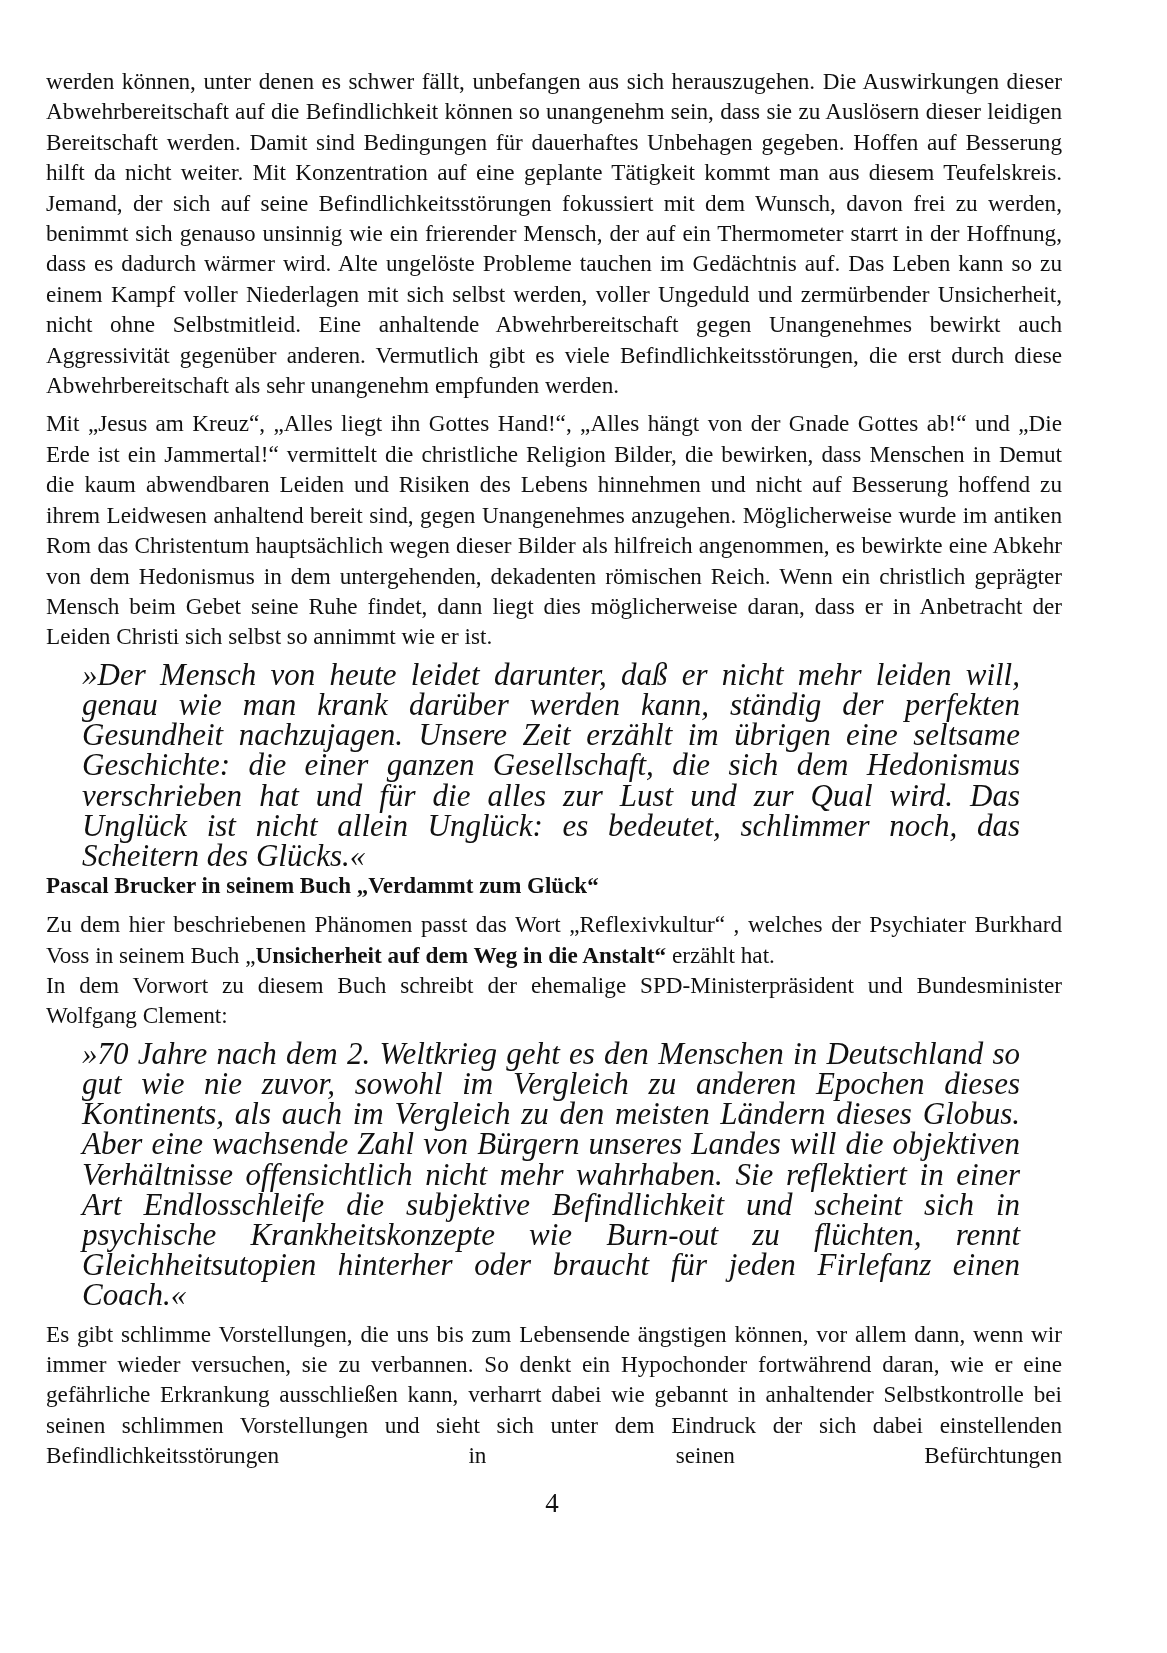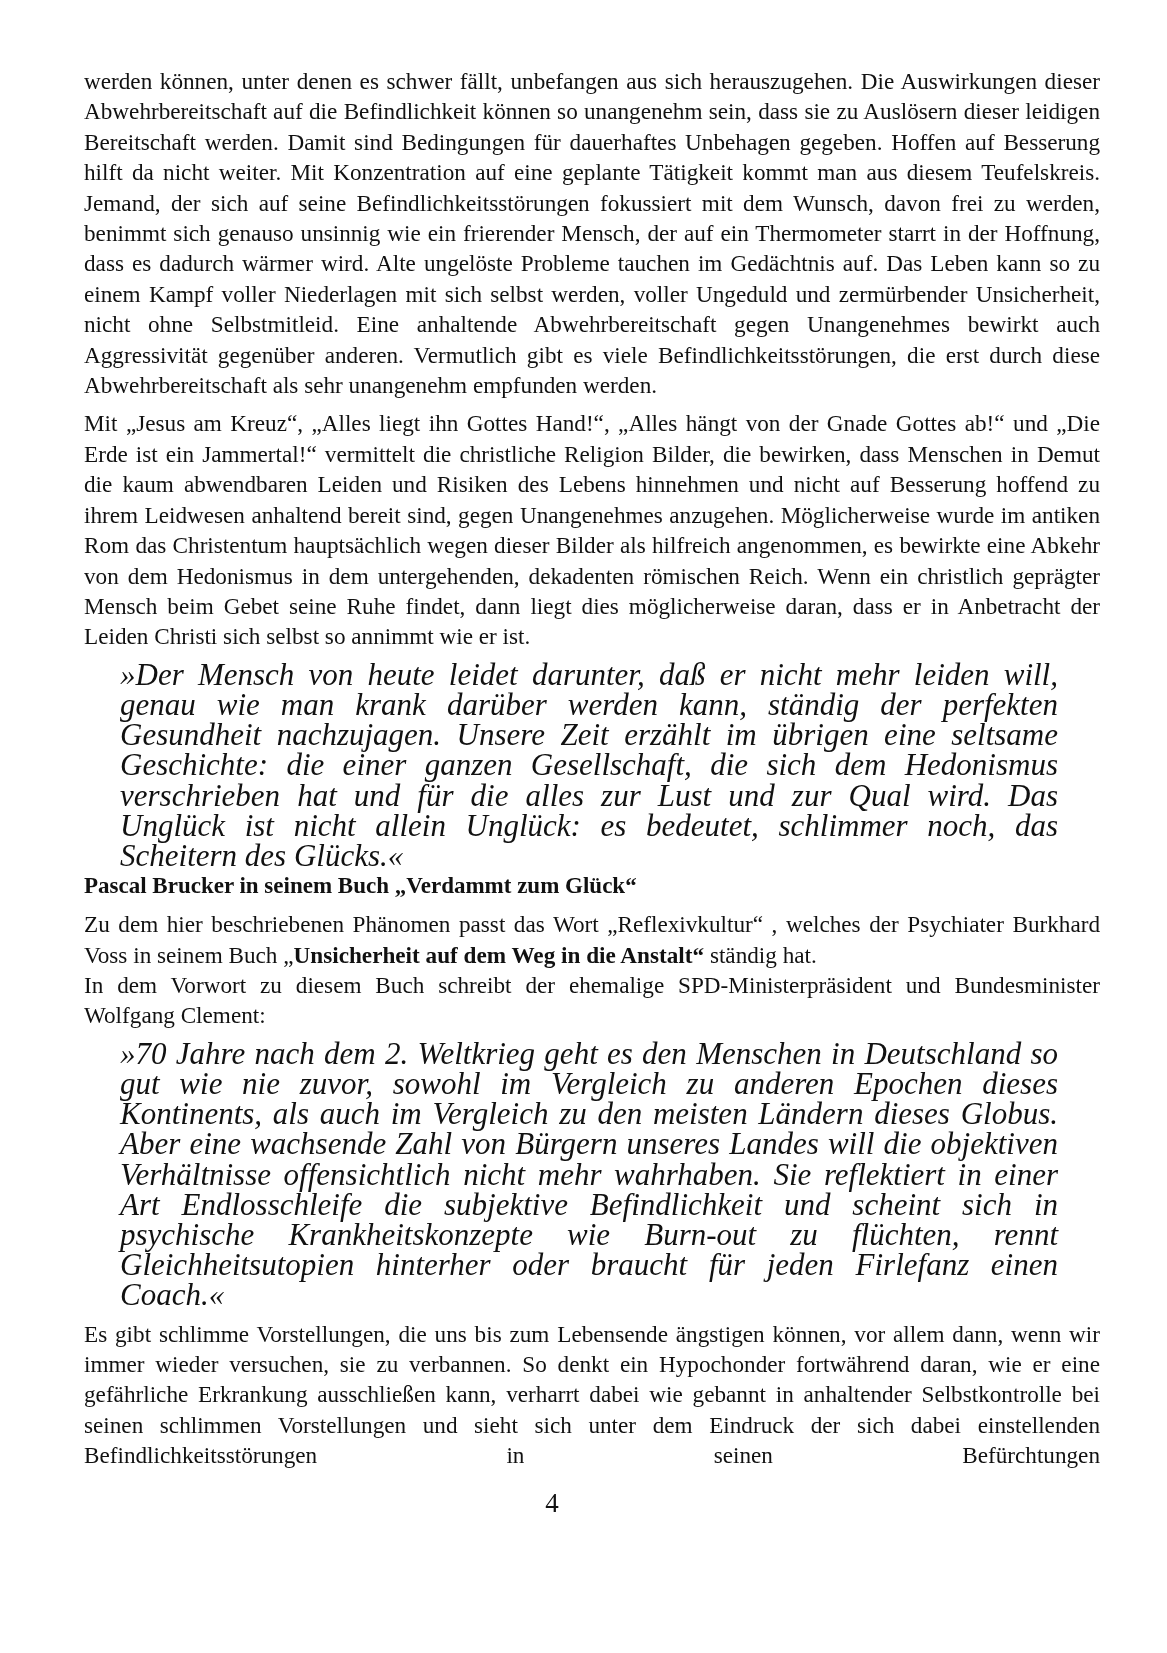--- a/index.html
+++ b/index.html
@@ -3,21 +3,21 @@
 <meta charset="utf-8">
 <style>
   html, body { margin: 0; padding: 0; background: #ffffff; }
   body {
     width: 1167px; height: 1653px; position: relative; overflow: hidden;
     font-family: "Liberation Serif", "DejaVu Serif", serif;
     color: #111111;
   }
   .page {
     position: absolute; left: 46px; top: 66px; width: 1016px;
-    font-size: 23.2px; line-height: 30.4px; margin-left: 38px;
+    font-size: 23.2px; line-height: 30.4px;
   }
   p { margin: 0; text-align: justify; }
   .gap { margin-top: 8px; }
   .quote {
     margin: 8px 0 0 36px; width: 938px; font-style: italic; font-size: 31px;
     line-height: 30.2px; text-align: justify;
   }
   .attribution {
     text-align: left; font-weight: bold; margin-right: 40px; font-size: 23px;
     line-height: 30px;
@@ -33,21 +33,21 @@
 <body>
 
 <div class="page">
   <p>werden können, unter denen es schwer fällt, unbefangen aus sich herauszugehen. Die Auswirkungen dieser Abwehrbereitschaft auf die Befindlichkeit können so unangenehm sein, dass sie zu Auslösern dieser  leidigen Bereitschaft werden. Damit sind Bedingungen für dauerhaftes Unbehagen gegeben. Hoffen auf Besserung hilft da nicht weiter. Mit Konzentration auf eine geplante Tätigkeit  kommt man  aus diesem Teufelskreis. Jemand, der  sich auf seine Befindlichkeitsstörungen fokussiert mit dem Wunsch, davon frei zu werden, benimmt sich genauso unsinnig wie ein frierender Mensch, der auf ein Thermometer starrt in der Hoffnung, dass es dadurch wärmer wird. Alte ungelöste Probleme tauchen im Gedächtnis auf. Das Leben kann so zu einem Kampf voller Niederlagen mit sich selbst werden, voller Ungeduld und zermürbender Unsicherheit, nicht ohne Selbstmitleid. Eine anhaltende Abwehrbereitschaft gegen Unangenehmes bewirkt auch  Aggressivität gegenüber anderen. Vermutlich gibt es  viele Befindlichkeitsstörungen, die erst durch diese Abwehrbereitschaft als sehr unangenehm empfunden werden.</p>
 
   <p class="gap">Mit „Jesus am Kreuz“, „Alles liegt ihn Gottes Hand!“, „Alles hängt von der Gnade Gottes ab!“ und  „Die Erde ist ein Jammertal!“ vermittelt die christliche Religion Bilder, die bewirken, dass Menschen in Demut die kaum abwendbaren Leiden und Risiken des Lebens hinnehmen und nicht auf Besserung hoffend zu ihrem Leidwesen anhaltend bereit sind, gegen Unangenehmes anzugehen. Möglicherweise wurde im antiken Rom das Christentum hauptsächlich wegen dieser Bilder als hilfreich angenommen, es bewirkte eine Abkehr von dem Hedonismus in dem untergehenden, dekadenten  römischen Reich. Wenn ein christlich geprägter Mensch beim Gebet seine Ruhe findet, dann liegt dies möglicherweise daran, dass er in Anbetracht der Leiden Christi  sich selbst so annimmt wie er ist.</p>
 
   <p class="quote">»Der Mensch von heute leidet darunter, daß er nicht mehr leiden will, genau wie man krank darüber werden kann, ständig der perfekten Gesundheit nachzujagen. Unsere Zeit erzählt im übrigen eine seltsame Geschichte: die einer ganzen Gesellschaft, die sich dem Hedonismus verschrieben hat und für die alles zur Lust und zur Qual wird. Das Unglück ist nicht allein Unglück: es bedeutet, schlimmer noch, das Scheitern des Glücks.«</p>
   <p class="attribution">Pascal Brucker in seinem Buch „Verdammt zum Glück“</p>
 
-  <p class="gap"><span>Zu dem hier beschriebenen Phänomen passt das Wort „Reflexivkultur“ , welches der Psychiater Burkhard Voss in seinem Buch „</span><b>Unsicherheit auf dem Weg in die Anstalt“</b><span> ständig hat.</span></p>
+  <p class="gap"><span>Zu dem hier beschriebenen Phänomen passt das Wort „Reflexivkultur“ , welches der Psychiater Burkhard Voss in seinem Buch „</span><b>Unsicherheit auf dem Weg in die Anstalt“</b><span> erzählt hat.</span></p>
 
   <p class="nogap">In dem Vorwort zu diesem Buch schreibt der ehemalige SPD-Ministerpräsident und Bundesminister Wolfgang Clement:</p>
 
   <p class="quote">»70 Jahre nach dem 2. Weltkrieg geht es den Menschen in Deutschland so gut wie nie zuvor, sowohl im Vergleich zu anderen Epochen dieses Kontinents, als auch im Vergleich zu den meisten Ländern dieses Globus. Aber eine wachsende Zahl von Bürgern unseres Landes will die objektiven Verhältnisse offensichtlich nicht mehr wahrhaben. Sie reflektiert in einer Art Endlosschleife die subjektive Befindlichkeit und scheint sich in psychische Krankheitskonzepte wie Burn-out zu flüchten, rennt Gleichheitsutopien hinterher oder braucht für jeden Firlefanz einen Coach.«</p>
 
   <p class="gap" style="text-align-last: justify;">Es gibt schlimme Vorstellungen, die uns bis zum Lebensende ängstigen können, vor allem dann, wenn wir immer wieder versuchen, sie zu verbannen. So denkt ein Hypochonder fortwährend daran, wie er eine gefährliche Erkrankung ausschließen kann, verharrt dabei wie gebannt in anhaltender Selbstkontrolle bei seinen schlimmen Vorstellungen und sieht sich unter dem Eindruck der sich dabei einstellenden Befindlichkeitsstörungen in seinen Befürchtungen</p>
 </div>
 
 <div class="page-number">4</div>
 

